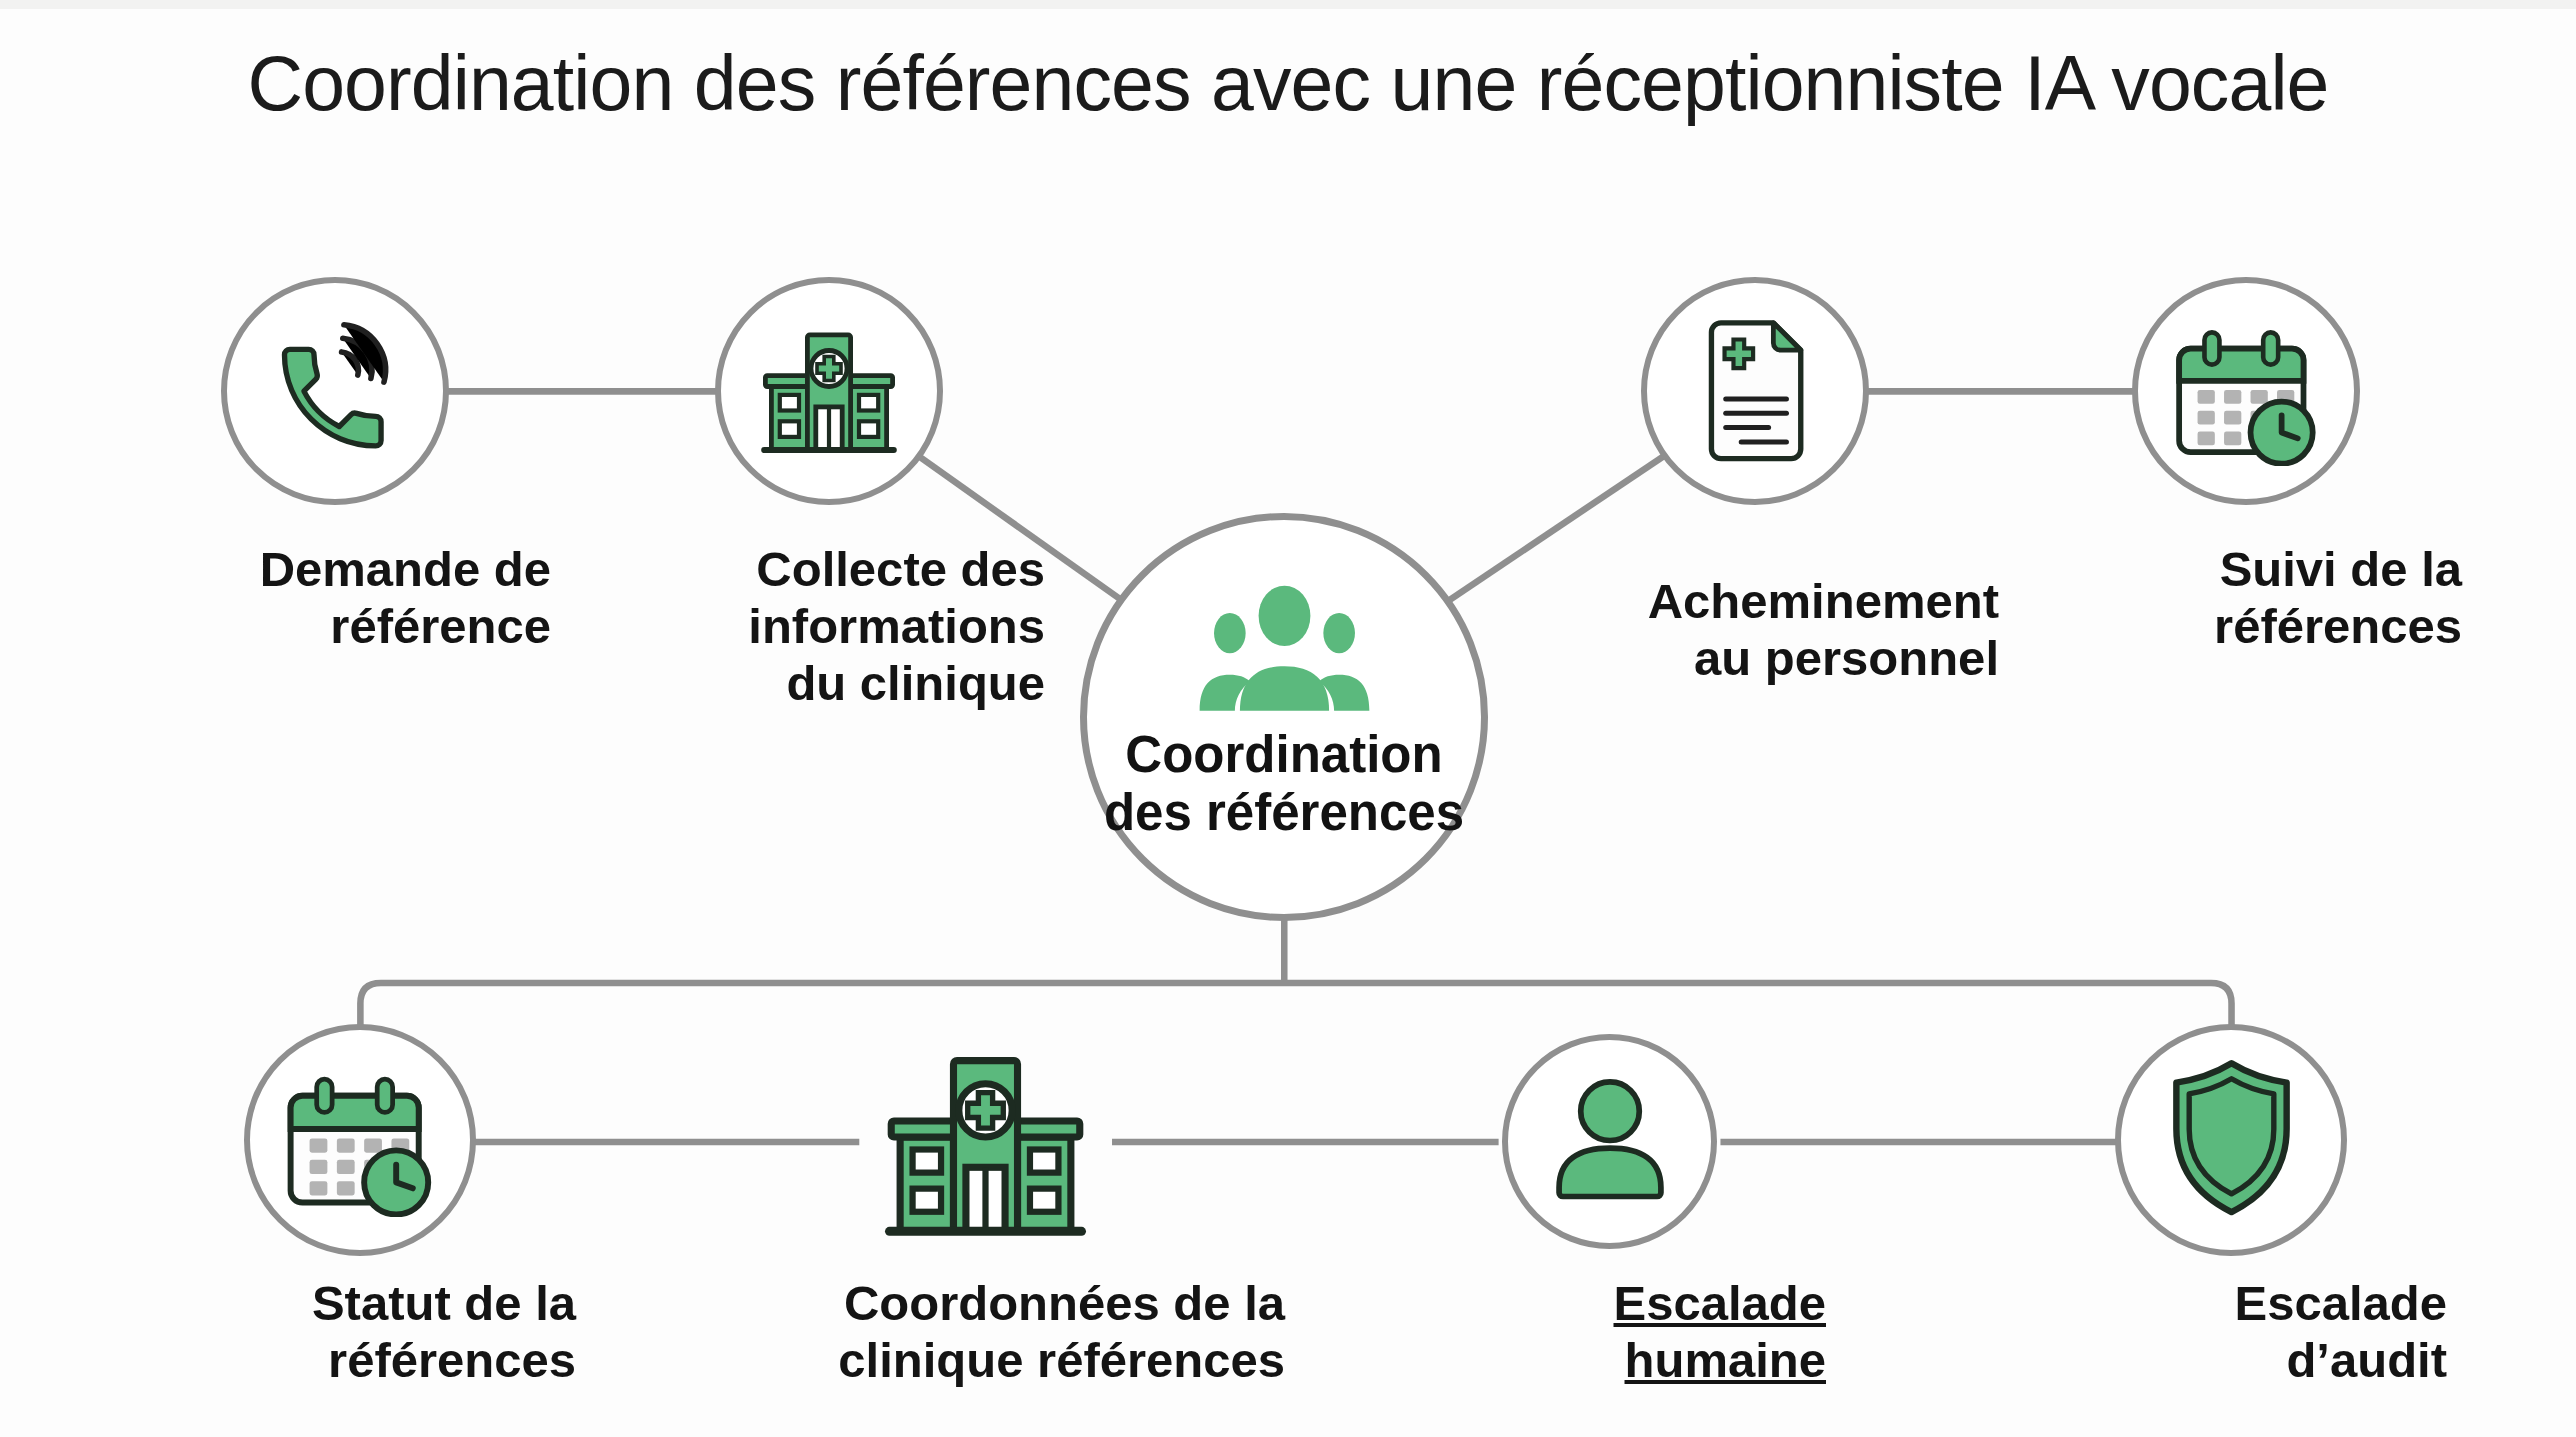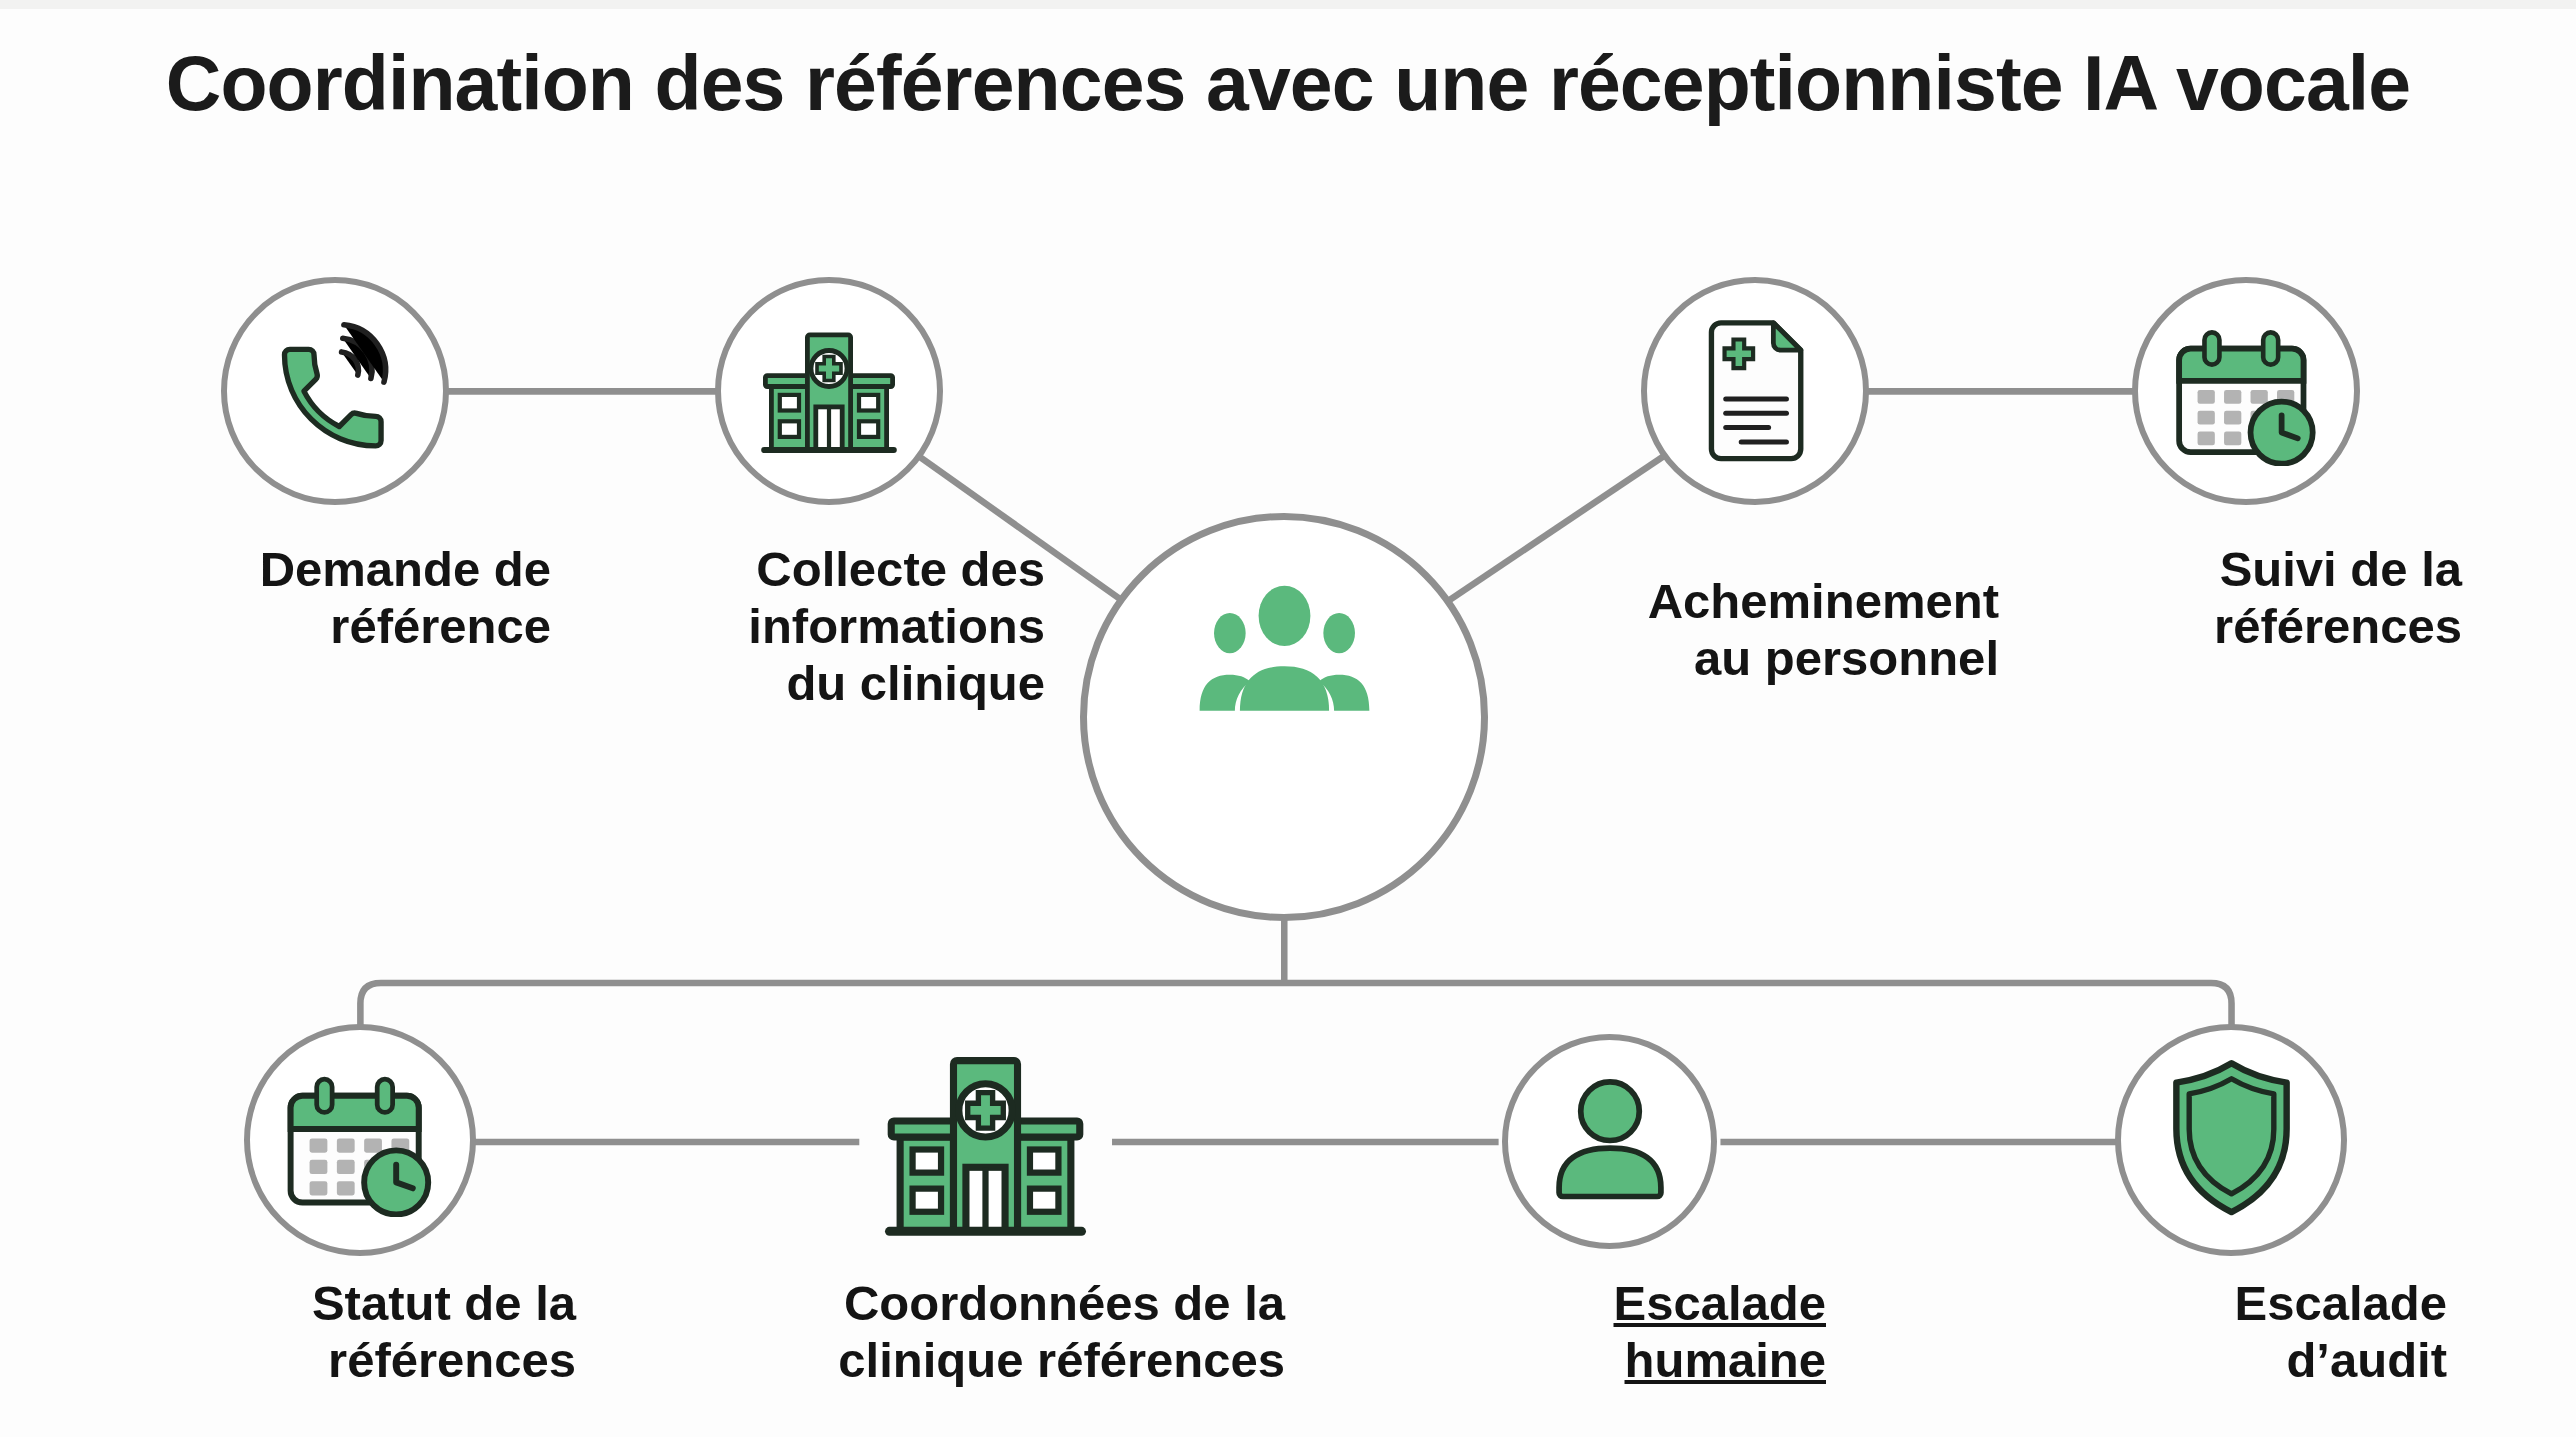--- a/index.html
+++ b/index.html
@@ -5,21 +5,21 @@
   html,body{margin:0;padding:0;}
   body{
     width:2576px;height:1438px;
     background:#fdfdfd;
     font-family:"Liberation Sans","DejaVu Sans",sans-serif;
     position:relative;overflow:hidden;
   }
   .top-strip{position:absolute;left:0;top:0;width:2576px;height:9.4px;background:#f2f2f1;}
   .title{
     position:absolute;left:0;top:39px;width:2576px;
-    text-align:center;font-size:77px;font-weight:700;color:#1b1b1b;
+    text-align:center;font-size:77px;font-weight:400;color:#1b1b1b;
     letter-spacing:-0.9px;
   }
   .connectors{position:absolute;left:0;top:0;z-index:1;}
   .node-circle{
     position:absolute;background:#ffffff;border:6.6px solid #8f8f8f;border-radius:50%;
     box-sizing:border-box;display:flex;align-items:center;justify-content:center;
     z-index:2;
   }
   .center-circle{
     position:absolute;left:1080px;top:513px;width:408px;height:408px;
@@ -154,20 +154,22 @@
       <g fill="#5bb97d">
         <ellipse cx="27" cy="38" rx="11" ry="14"></ellipse>
         <ellipse cx="103" cy="38" rx="11" ry="14"></ellipse>
         <path d="M6 92 c0 -18 8 -25 21 -25 c6 0 10.5 1.5 14 4.5 c-7 5.5 -10.5 13 -10.5 20.5 z"></path>
         <path d="M124 92 c0 -18 -8 -25 -21 -25 c-6 0 -10.5 1.5 -14 4.5 c7 5.5 10.5 13 10.5 20.5 z"></path>
         <ellipse cx="65" cy="26" rx="18" ry="21"></ellipse>
         <path d="M34 92 c0 -22 12 -31 31 -31 s31 9 31 31 z"></path>
       </g>
     </svg>
   </span>
+  <div class="center-label">Coordination
+des références</div>
 </div>
 
 <div class="node-circle" style="left:244px;top:1024px;width:232px;height:232px;">
   <span>
     <svg width="172" height="157" viewBox="0 0 145 132">
       <rect x="14" y="30" width="108" height="90" rx="10" fill="#fdfdfd" stroke="#1d2b21" stroke-width="5"></rect>
       <path d="M14 58 V40 a10 10 0 0 1 10 -10 h88 a10 10 0 0 1 10 10 v18 z" fill="#5bb97d" stroke="#1d2b21" stroke-width="5"></path>
       <rect x="36" y="16" width="13" height="28" rx="6.5" fill="#5bb97d" stroke="#1d2b21" stroke-width="4"></rect>
       <rect x="87" y="16" width="13" height="28" rx="6.5" fill="#5bb97d" stroke="#1d2b21" stroke-width="4"></rect>
       <g fill="#b3b3b3">

